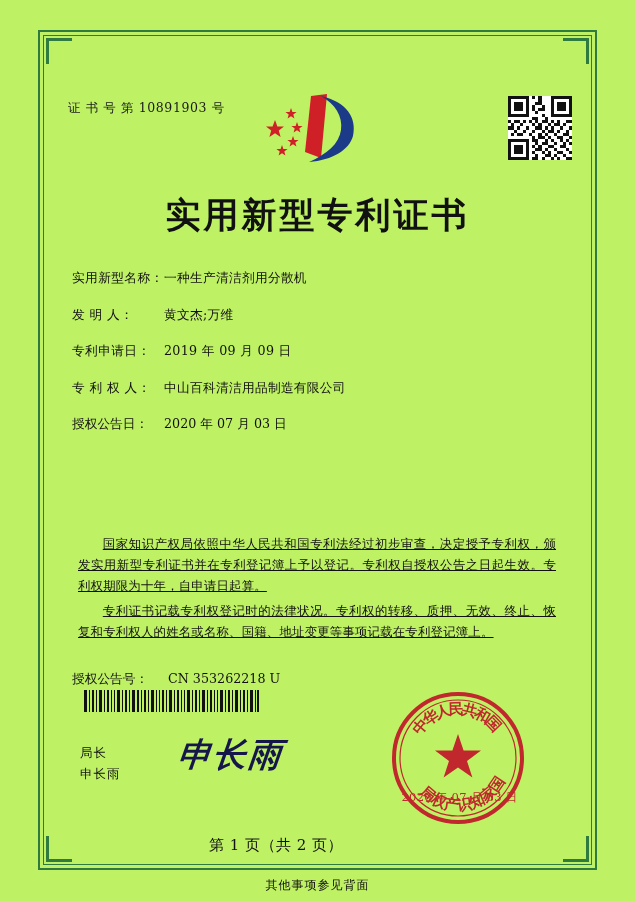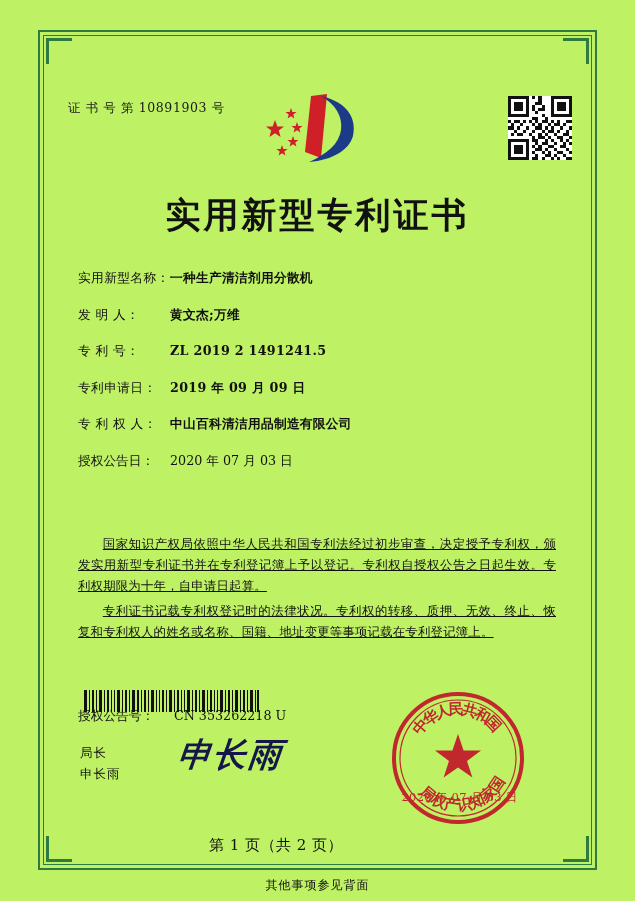--- a/index.html
+++ b/index.html
@@ -90,42 +90,41 @@
     text-align: center;
     font-size: 35px;
     font-weight: bold;
     letter-spacing: 3px;
     color: #111;
     font-family: "DejaVu Serif", serif;
   }
 
   .fields {
     position: absolute;
-    left: 78px;
+    left: 72px;
     top: 268px;
     width: 480px;
   }
   .field {
     display: flex;
     align-items: flex-start;
     margin-bottom: 17.5px;
     font-size: 12.7px;
     line-height: 19px;
     color: #111;
   }
   .field .lbl {
     width: 92px;
     flex: 0 0 92px;
     white-space: nowrap;
     letter-spacing: 0.4px;
   }
   .field .val {
     flex: 1 1 auto;
     letter-spacing: 0.3px;
-    font-weight: bold;
   }
   .field .val .line2 {
     display: block;
     margin-top: 3px;
   }
 
   .field-row-split {
     display: flex;
     align-items: flex-start;
     font-size: 12.7px;
@@ -375,24 +374,20 @@
     <div class="field">
       <div class="lbl">实用新型名称：</div>
       <div class="val">一种生产清洁剂用分散机</div>
     </div>
 
     <div class="field">
       <div class="lbl">发 明 人：</div>
       <div class="val">黄文杰;万维</div>
     </div>
 
-    <div class="field">
-      <div class="lbl">专 利 号：</div>
-      <div class="val">ZL 2019 2 1491241.5</div>
-    </div>
 
     <div class="field">
       <div class="lbl">专利申请日：</div>
       <div class="val">2019 年 09 月 09 日</div>
     </div>
 
     <div class="field">
       <div class="lbl">专 利 权 人：</div>
       <div class="val">中山百科清洁用品制造有限公司</div>
     </div>

